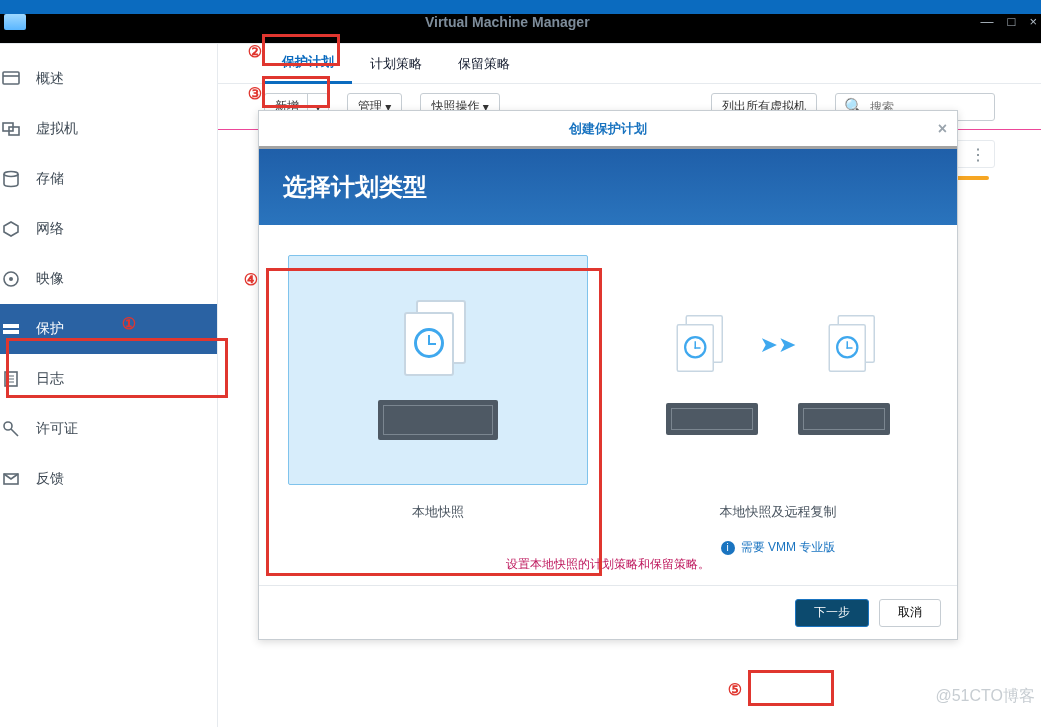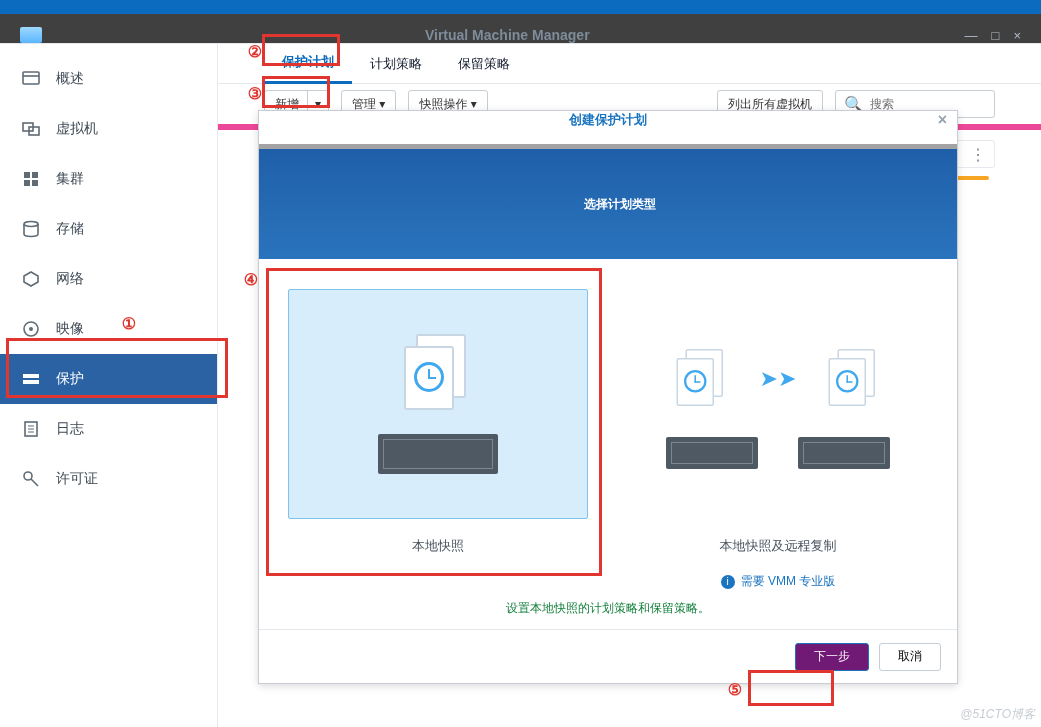--- a/index.html
+++ b/index.html
@@ -2,93 +2,93 @@
 <html><head>
 <meta charset="utf-8">
 <style>
 * { box-sizing: border-box; margin: 0; padding: 0; font-family: "Microsoft YaHei", Arial, sans-serif; }
 body { width: 1041px; height: 727px; overflow: hidden; background: #fff; position: relative; }
 
 
 .topstrip { height: 14px; background: #0b6bbf; }
 
 
-.titlebar { height: 30px; background: #404040; display: flex; align-items: flex-end; padding: 0 20px; border-bottom: 1px solid #e5e9ed; }
+.titlebar { height: 30px; background: #000000; display: flex; align-items: flex-start; padding: 0 4px; border-bottom: 1px solid #e5e9ed; }
 .titlebar .app-icon { width: 22px; height: 16px; background: linear-gradient(#9ed8ff,#5ab6ff); border-radius: 2px; margin-right: 8px; }
 .titlebar .title { flex: 1; text-align: center; font-size: 14px; font-weight: 700; color: #7d8c9a; }
 .titlebar .win-controls { display: flex; gap: 14px; color: #b4bec8; font-size: 13px; }
 
 
 .wrap { display: flex; height: calc(100% - 44px); }
 
 
 .sidebar { width: 218px; background: #fff; border-right: 1px solid #e6eaee; padding-top: 10px; }
-.side-item { display: flex; align-items: center; height: 50px; padding-left: 20px; color: #3f4a55; font-size: 14px; cursor: pointer; }
+.side-item { display: flex; align-items: center; height: 50px; color: #3f4a55; font-size: 14px; cursor: pointer; }
 .side-item.active { background: #2a62a3; color: #fff; }
 .side-item .icon { width: 22px; height: 22px; margin-right: 14px; display: flex; align-items: center; justify-content: center; }
 .side-item .icon svg { width: 20px; height: 20px; }
 
 
 .content { flex: 1; display: flex; flex-direction: column; position: relative; }
 .tabs-row { display: flex; align-items: center; height: 40px; padding: 0 46px; border-bottom: 1px solid #e6eaee; }
 .tab { padding: 0 18px; height: 40px; display: flex; align-items: center; font-size: 13px; color: #0f172a; cursor: pointer; }
 .tab.active { color: #0b6bbf; border-bottom: 3px solid #0b6bbf; font-weight: 600; }
 
-.toolbar { display: flex; align-items: center; height: 46px; padding: 0 46px; gap: 12px; border-bottom: 6px solid #ec4899; }
+.toolbar { display: flex; align-items: center; height: 46px; padding: 0 46px; gap: 18px; border-bottom: 1px solid #ec4899; }
 .btn { background: #fff; border: 1px solid #c6cdd3; border-radius: 3px; height: 28px; display: flex; align-items: center; padding: 0 10px; font-size: 12px; color: #333; cursor: pointer; }
 .btn.split { padding-right: 0; }
 .btn.split .caret { border-left: 1px solid #c6cdd3; padding: 0 7px; margin-left: 8px; height: 100%; display: flex; align-items: center; }
 .toolbar .spacer { flex: 1; }
 .search { display: flex; align-items: center; border: 1px solid #c6cdd3; border-radius: 3px; height: 28px; padding: 0 8px; width: 160px; }
 .search input { border: none; outline: none; font-size: 12px; width: 100%; }
 .search .mag { margin-right: 6px; color: #888; }
 
 .list-area { position: relative; flex: 1; padding: 10px 46px; }
 .list-header { height: 28px; background: #fff; border: 1px solid #e6eaee; border-radius: 3px; position: relative; }
 .list-header .kebab { position: absolute; right: 8px; top: 4px; color: #7a868f; }
 .orange-bar { height: 4px; background: #f6a623; width: 240px; position: absolute; right: 52px; top: 46px; border-radius: 2px; }
 
 
 .modal { position: absolute; left: 258px; top: 110px; width: 700px; background: #fff; border: 1px solid #c7cdd2; box-shadow: 0 2px 8px rgba(0,0,0,.15); z-index: 20; }
-.modal-header { height: 38px; display: flex; align-items: flex-start; justify-content: center; font-size: 13px; color: #1a74c0; font-weight: 600; border-bottom: 5px solid #a3a3a3; position: relative; }
+.modal-header { height: 38px; display: flex; align-items: center; justify-content: center; font-size: 13px; color: #1a74c0; font-weight: 600; border-bottom: 3px solid #a3a3a3; position: relative; }
 .modal-header .close { position: absolute; right: 10px; color: #9aa4ad; cursor: pointer; font-size: 16px; }
-.modal-hero { height: 110px; background: linear-gradient(#1f5fa9,#2a74bd); color: #fff; display: flex; align-items: center; padding-left: 24px; font-size: 12px; font-weight: 600; justify-content: center; }
+.modal-hero { height: 76px; background: linear-gradient(#1f5fa9,#2a74bd); color: #fff; display: flex; align-items: center; padding-left: 24px; font-size: 24px; font-weight: 600; }
 .modal-body { padding: 30px 20px 12px; }
 .options { display: flex; gap: 40px; justify-content: center; }
 .option { width: 300px; display: flex; flex-direction: column; align-items: center; gap: 18px; }
 .option.sel .opt-art { background: #d7edfb; border: 1px solid #7fc3ec; }
 .opt-art { width: 300px; height: 230px; background: #fff; border: 1px solid #e6eaee; border-radius: 2px; display: flex; flex-direction: column; align-items: center; justify-content: center; gap: 20px; }
 .opt-label { font-size: 13px; color: #4a5560; }
 .pro-note { font-size: 12px; color: #1a74c0; display: flex; align-items: center; gap: 6px; }
 .pro-note .info { width: 14px; height: 14px; border-radius: 50%; background: #1a74c0; color: #fff; font-size: 10px; display: flex; align-items: center; justify-content: center; }
-.modal-desc { text-align: center; font-size: 12px; color: #15803d; margin-top: 10px; }
+.modal-desc { text-align: center; font-size: 12px; color: #be185d; margin-top: 0; }
 .modal-footer { height: 54px; border-top: 1px solid #e4e8ec; display: flex; justify-content: flex-end; align-items: center; gap: 10px; padding-right: 16px; }
 .fbtn { height: 28px; border-radius: 3px; padding: 0 18px; font-size: 12px; border: 1px solid #c6cdd3; background: #fff; cursor: pointer; display: flex; align-items: center; }
-.fbtn.primary { background: #701a75; border-color: #1a74c0; color: #fff; }
+.fbtn.primary { background: #0c4a6e; border-color: #1a74c0; color: #fff; }
 
 
 .docstack { position: relative; width: 80px; height: 80px; }
 .docstack .page { position: absolute; width: 50px; height: 64px; background: #fff; border: 2px solid #c7d6e2; border-radius: 3px; }
 .docstack .page.back { left: 18px; top: 0; }
 .docstack .page.front { left: 6px; top: 12px; }
 .docstack .clock { position: absolute; left: 16px; top: 28px; width: 30px; height: 30px; border: 3px solid #3fa8ee; border-radius: 50%; }
 .docstack .clock::after { content: ""; position: absolute; left: 11px; top: 4px; width: 2px; height: 10px; background: #3fa8ee; }
 .docstack .clock::before { content: ""; position: absolute; left: 11px; top: 12px; width: 8px; height: 2px; background: #3fa8ee; }
 
 .nas { width: 120px; height: 40px; background: #4e5964; border-radius: 2px; position: relative; }
 .nas::before { content: ""; position: absolute; inset: 5px; border: 1px solid #7b8690; }
 .nas-small { width: 92px; height: 32px; }
 
 .dual-art { display: flex; align-items: center; gap: 18px; }
 
 
 .callout-box { position: absolute; border: 3px solid #e0362f; z-index: 30; pointer-events: none; }
 .callout-num { position: absolute; width: 22px; height: 22px; color: #e0362f; font-weight: 700; z-index: 31; display: flex; align-items: center; justify-content: center; font-size: 16px; pointer-events: none; }
 
-.watermark { position: absolute; right: 6px; bottom: 4px; font-size: 12px; color: #c7cdd2; font-style: italic; }
+.watermark { position: absolute; right: 6px; bottom: 20px; font-size: 16px; color: #c7cdd2; }
 </style>
 </head>
 <body>
 
 <div class="topstrip"></div>
 
 <div class="titlebar">
   <div class="app-icon"></div>
   <div class="title">Virtual Machine Manager</div>
   <div class="win-controls">
@@ -114,31 +114,20 @@
           <svg viewBox="0 0 20 20">
             <rect x="2" y="4" width="10" height="8" fill="none" stroke="#5f6b75" stroke-width="1.6"></rect>
             <rect x="8" y="8" width="10" height="8" fill="none" stroke="#5f6b75" stroke-width="1.6"></rect>
           </svg>
         </span>
       <span>虚拟机</span>
     </div>
     <div class="side-item">
       <span class="icon">
           <svg viewBox="0 0 20 20">
-            <rect x="3" y="3" width="6" height="6" fill="#5f6b75"></rect>
-            <rect x="11" y="3" width="6" height="6" fill="#5f6b75"></rect>
-            <rect x="3" y="11" width="6" height="6" fill="#5f6b75"></rect>
-            <rect x="11" y="11" width="6" height="6" fill="#5f6b75"></rect>
-          </svg>
-        </span>
-      <span>集群</span>
-    </div>
-    <div class="side-item">
-      <span class="icon">
-          <svg viewBox="0 0 20 20">
             <ellipse cx="10" cy="5" rx="7" ry="2.5" fill="none" stroke="#5f6b75" stroke-width="1.6"></ellipse>
             <path d="M3 5v10c0 1.4 3.1 2.5 7 2.5s7-1.1 7-2.5V5" fill="none" stroke="#5f6b75" stroke-width="1.6"></path>
           </svg>
         </span>
       <span>存储</span>
     </div>
     <div class="side-item">
       <span class="icon">
           <svg viewBox="0 0 20 20">
             <path d="M10 3l7 4v6l-7 4-7-4V7z" fill="none" stroke="#5f6b75" stroke-width="1.6"></path>
@@ -176,20 +165,29 @@
       <span>日志</span>
     </div>
     <div class="side-item">
       <span class="icon">
           <svg viewBox="0 0 20 20">
             <circle cx="7" cy="7" r="4" fill="none" stroke="#5f6b75" stroke-width="1.6"></circle>
             <line x1="10" y1="10" x2="17" y2="17" stroke="#5f6b75" stroke-width="1.6"></line>
           </svg>
         </span>
       <span>许可证</span>
+    </div>
+    <div class="side-item">
+      <span class="icon">
+          <svg viewBox="0 0 20 20">
+            <rect x="3" y="5" width="14" height="10" fill="none" stroke="#5f6b75" stroke-width="1.6"></rect>
+            <path d="M3 5l7 5 7-5" fill="none" stroke="#5f6b75" stroke-width="1.6"></path>
+          </svg>
+        </span>
+      <span>反馈</span>
     </div>
   </div>
 
   <div class="content">
     <div class="tabs-row">
       <div class="tab active">保护计划</div>
       <div class="tab">计划策略</div>
       <div class="tab">保留策略</div>
     </div>
     <div class="toolbar">

